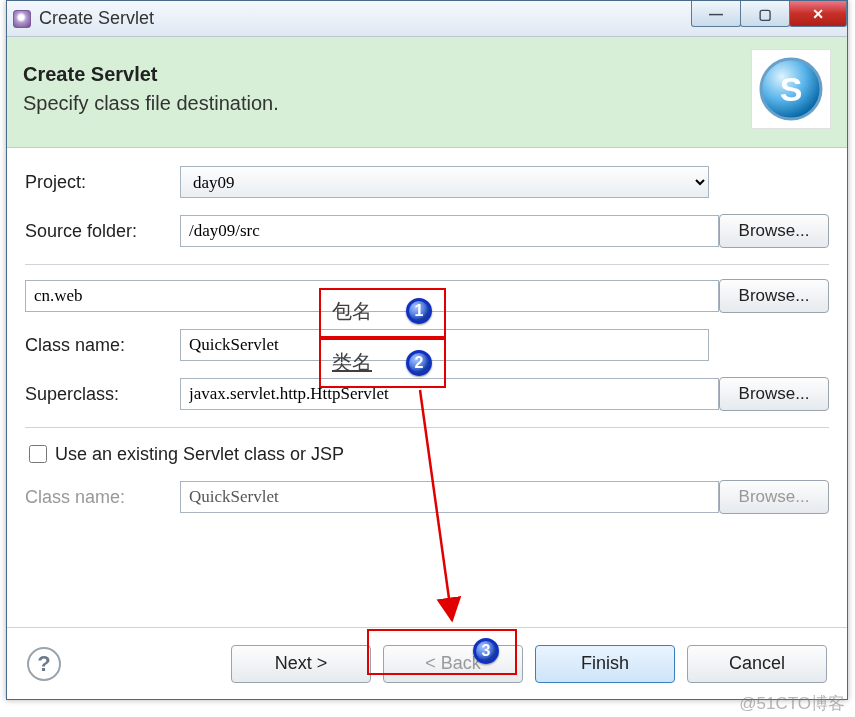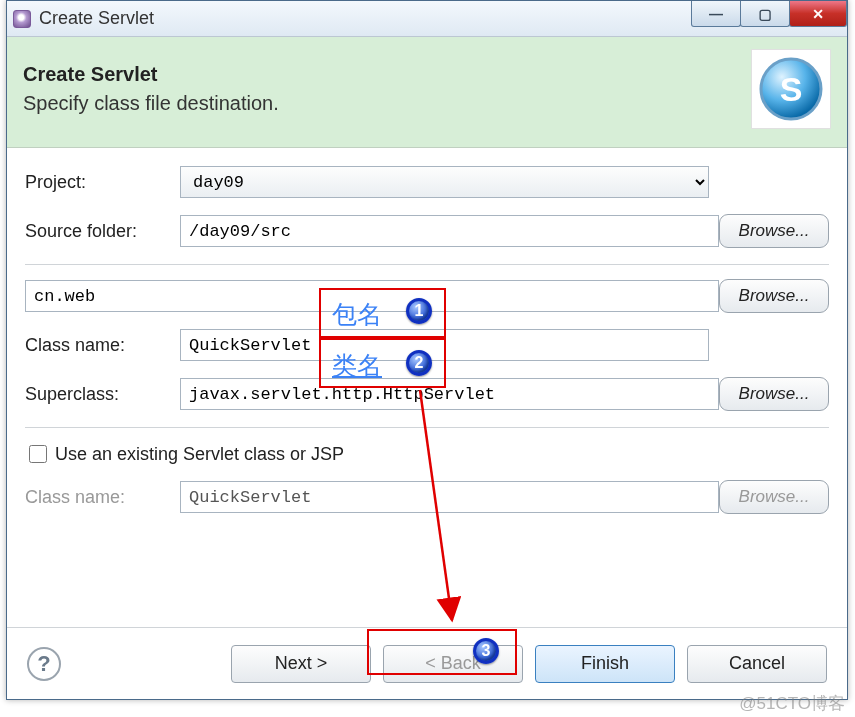--- a/index.html
+++ b/index.html
@@ -106,38 +106,37 @@
     flex-shrink: 0;
   }
   .row label.disabled { color: #999; }
   .row input[type=text], .row select {
     flex: 1;
     height: 32px;
     font-size: 17px;
     padding: 4px 8px;
     border: 1px solid #a8b4c0;
     background: #fff;
-    font-family: Liberation Mono, monospace;
+    font-family: Liberation Serif, serif;
   }
   .row input[type=text][readonly].disabled {
     color: #555;
   }
   .row select {
     background: linear-gradient(to bottom, #fdfdfd, #eaeef2);
   }
   .btn-browse {
     width: 110px;
     height: 34px;
     border: 1px solid #9aa4ae;
     background: linear-gradient(to bottom, #fdfdfd, #e6eaee);
     font-size: 17px;
     color: #222;
-    border-radius: 9px;
+    border-radius: 4px;
     cursor: pointer;
-    font-style: italic;
   }
   .btn-browse:disabled { color:#999; cursor:default;}
   .separator {
     border: none;
     border-top: 1px solid #d0d4d8;
     margin: 8px 0 14px 0;
   }
   .checkbox-row {
     display: flex;
     align-items: center;
@@ -185,22 +184,22 @@
     background: linear-gradient(to bottom, #eaf4ff, #cde4f8);
   }
   
   .anno-box {
     position:absolute;
     border: 2px solid #e00000;
     pointer-events: none;
   }
   .anno-label {
     position: absolute;
-    color: #3b82f6;
-    font-size: 25px;
+    color: #404040;
+    font-size: 20px;
     font-weight: 500;
   }
   .anno-num {
     position: absolute;
     width: 26px; height:26px;
     border-radius:50%;
     border: 3px solid #1030c0;
     background: radial-gradient(circle at 35% 30%, #a8c8ff, #2050d0 70%);
     color: #fff;
     font-size: 16px;

